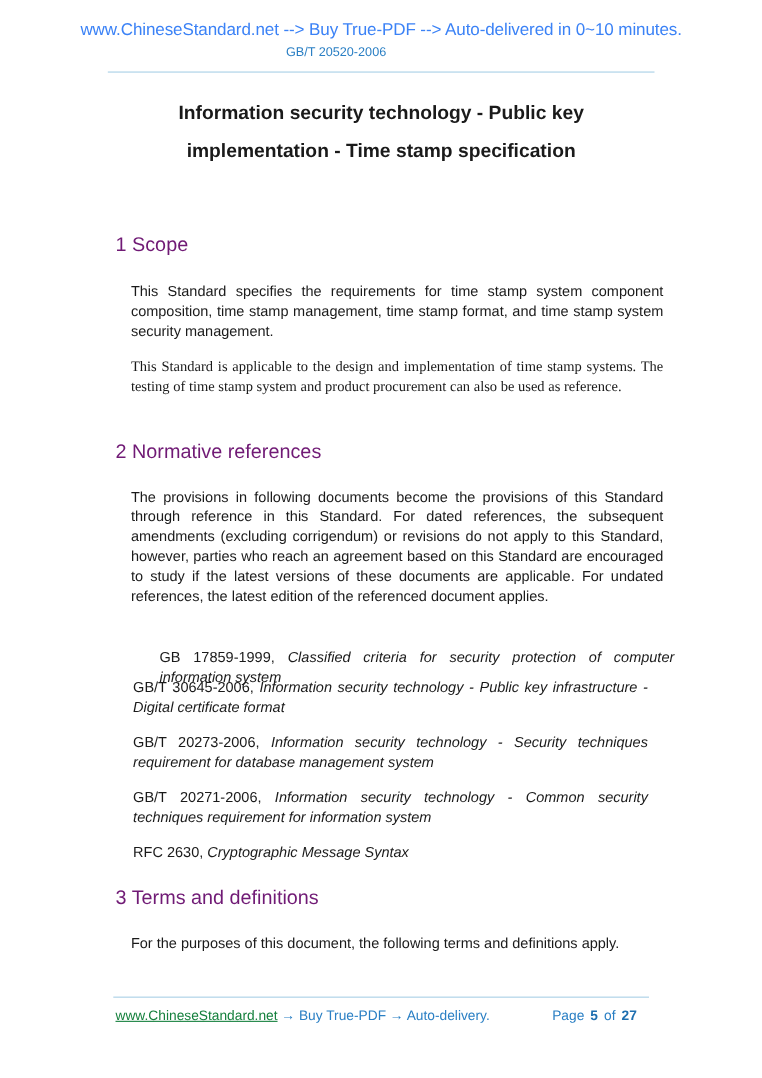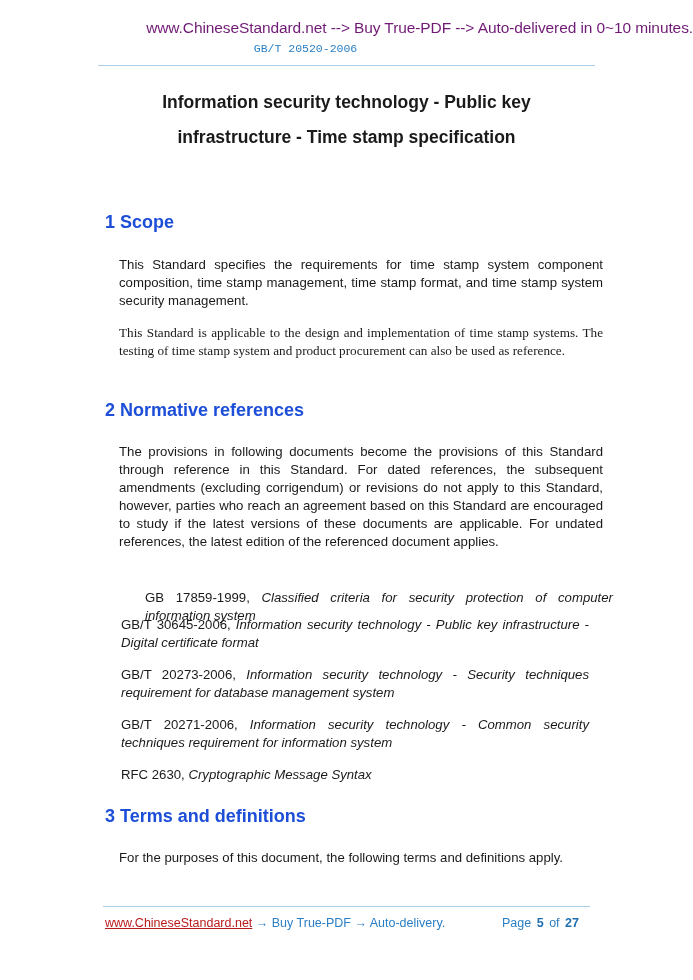--- a/index.html
+++ b/index.html
@@ -1,47 +1,47 @@
 <!DOCTYPE html>
 <html><head>
 <meta charset="utf-8">
 <style>
   html, body { margin: 0; padding: 0; background: #ffffff; }
   body { width: 693px; height: 980px; position: relative; overflow: hidden;
          font-family: "Liberation Sans", sans-serif; color: #1a1a1a; }
-  .banner { position: absolute; top: 19px; left: 0; width: 693px; text-align: right;
-            color: #701a75; font-size: 15.5px; letter-spacing: -0.1px; }
+  .banner { position: absolute; top: 19px; left: 0; width: 693px; text-align: center;
+            color: #3b82f6; font-size: 15.5px; letter-spacing: -0.1px; }
   .std-code { position: absolute; top: 42px; left: 0; width: 611px; text-align: center;
-              color: #2a7fc4; font-size: 11.5px; font-family: Liberation Mono, monospace; }
+              color: #2a7fc4; font-size: 11.5px; }
   .rule-top { position: absolute; top: 65px; left: 98px; width: 497px; height: 1px; background: #a8cfe6; }
   .title { position: absolute; left: 0; width: 693px; text-align: center;
            font-weight: bold; font-size: 17.5px; color: #1a1a1a; }
   .t1 { top: 92px; }
   .t2 { top: 127px; }
-  .h1 { position: absolute; left: 105px; font-weight: bold; font-size: 18px; color: #1d4ed8; }
+  .h1 { position: absolute; left: 105px; font-weight: normal; font-size: 18px; color: #701a75; }
   .para { position: absolute; left: 105px; width: 484px; font-size: 13.2px; line-height: 18px;
           text-align: justify; color: #1a1a1a; margin-left: 14px; }
   .ref { position: absolute; left: 121px; width: 468px; font-size: 13.2px; line-height: 18px;
          text-align: justify; color: #1a1a1a; }
   .ref i { font-style: italic; }
   .rule-bot { position: absolute; top: 906px; left: 103px; width: 487px; height: 1px; background: #a8cfe6; }
   .footer-left { position: absolute; top: 916px; left: 105px; font-size: 12.5px; color: #2a7fc4; }
-  .footer-left a { color: #b91c1c; text-decoration: underline; }
+  .footer-left a { color: #15803d; text-decoration: underline; }
   .footer-right { position: absolute; top: 916px; left: 502px; font-size: 12.5px; color: #2a7fc4; word-spacing: 2px; }
   .footer-right b { color: #1f6fb0; }
 </style>
 </head>
 <body>
 
 <div class="banner">www.ChineseStandard.net --&gt; Buy True-PDF --&gt; Auto-delivered in 0~10 minutes.</div>
 <div class="std-code">GB/T 20520-2006</div>
 <div class="rule-top"></div>
 
 <div class="title t1">Information security technology - Public key</div>
-<div class="title t2">infrastructure - Time stamp specification</div>
+<div class="title t2">implementation - Time stamp specification</div>
 
 <div class="h1" style="top:212px;">1 Scope</div>
 <div class="para" style="top:256px;">This Standard specifies the requirements for time stamp system component composition, time stamp management, time stamp format, and time stamp system security management.</div>
 <div class="para" style="top:324px;font-family:Liberation Serif, serif;">This Standard is applicable to the design and implementation of time stamp systems. The testing of time stamp system and product procurement can also be used as reference.</div>
 
 <div class="h1" style="top:400px;">2 Normative references</div>
 <div class="para" style="top:443px;">The provisions in following documents become the provisions of this Standard through reference in this Standard. For dated references, the subsequent amendments (excluding corrigendum) or revisions do not apply to this Standard, however, parties who reach an agreement based on this Standard are encouraged to study if the latest versions of these documents are applicable. For undated references, the latest edition of the referenced document applies.</div>
 
 <div class="ref" style="top:589px;margin-left:24px;">
   <span>GB 17859-1999,</span>

